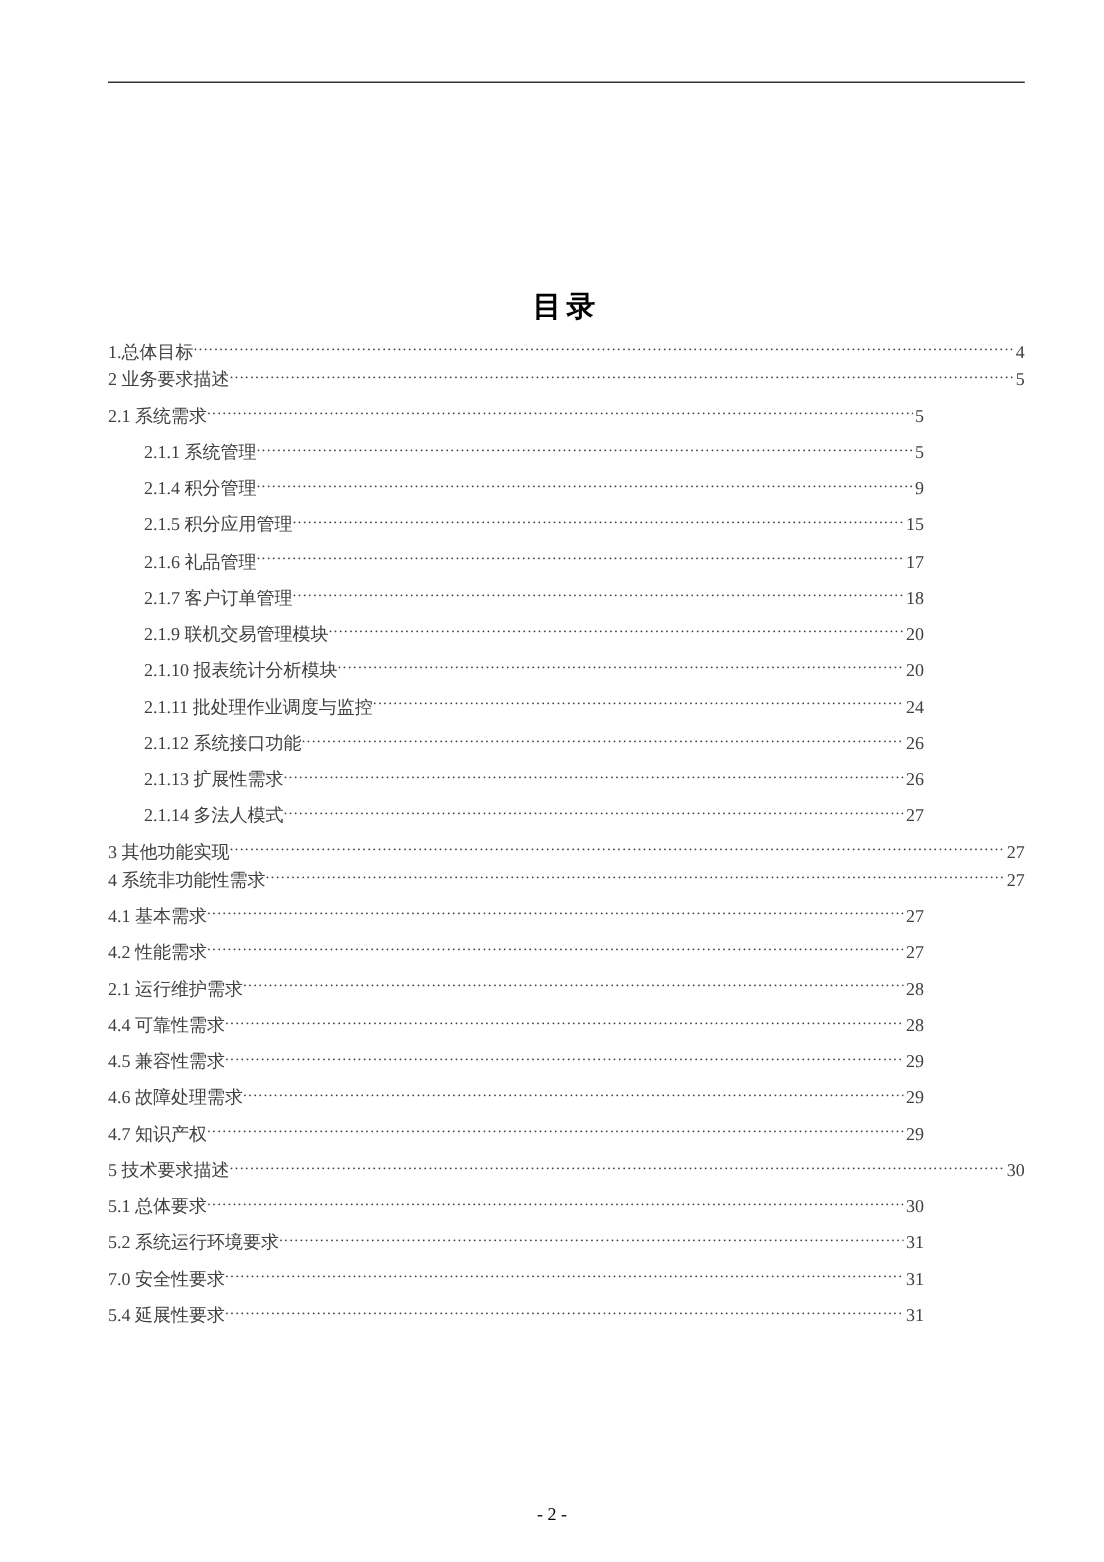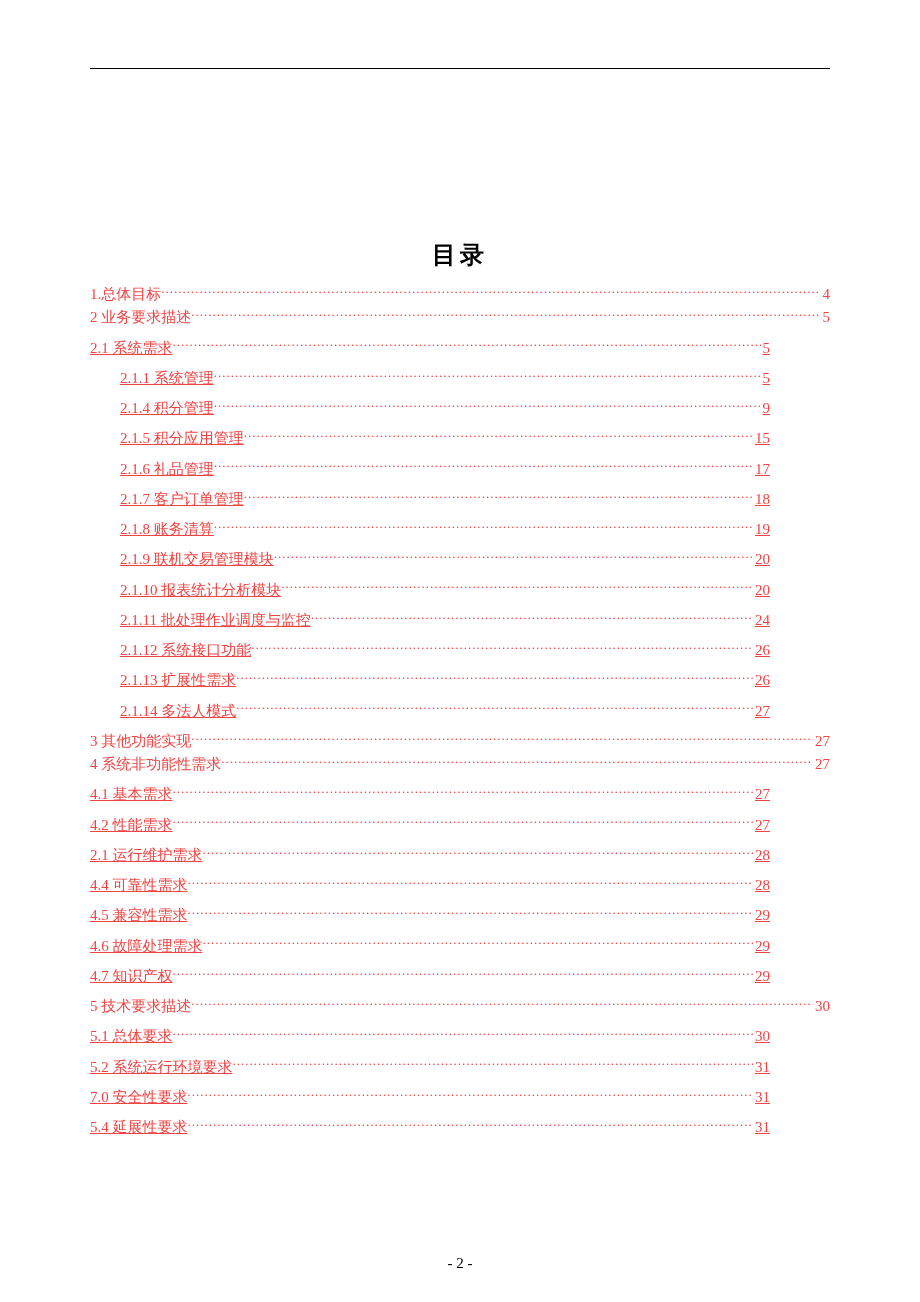--- a/index.html
+++ b/index.html
@@ -8,38 +8,38 @@
       box-sizing: border-box;
     }
     body {
       background: #fff;
       font-family: "SimSun", "宋体", serif;
       width: 920px;
       height: 1302px;
       position: relative;
     }
     .page {
-      padding: 68px 90px 0 90px;
+      padding: 68px 66px 0 90px;
       position: relative;
       height: 100%;
     }
     .header-line {
       border-top: 1.5px solid #000;
       margin-bottom: 170px;
     }
     .toc-title {
       text-align: center;
       font-size: 24px;
       font-weight: bold;
       margin-bottom: 12px;
       letter-spacing: 4px;
     }
     .toc {
       font-size: 15px;
-      color: #ef4444;
+      color: #404040;
       line-height: 1.55;
     }
     .toc-entry {
       display: flex;
       align-items: baseline;
       white-space: nowrap;
       overflow: hidden;
     }
     .toc-entry .label {
       flex-shrink: 0;
@@ -59,21 +59,21 @@
       font-size: 13px;
     }
     .toc-entry .page-num {
       flex-shrink: 0;
       padding-left: 2px;
     }
     .indent-0 { padding-left: 0; }
     .indent-1 { padding-left: 0; }
     .indent-2 { padding-left: 30px; }
     .wide { width: 100%; }
-    .narrow { width: 680px; text-decoration: underline; }
+    .narrow { width: 680px; }
     .spaced { margin-top: 7px; margin-bottom: 7px; }
     .tight { margin-top: 0; margin-bottom: 0; }
     .page-number {
       position: absolute;
       bottom: 30px;
       left: 0;
       width: 100%;
       text-align: center;
       font-size: 15px;
     }
@@ -119,25 +119,20 @@
         <span class="label">2.1.6 礼品管理</span>
         <span class="dots"></span>
         <span class="page-num">17</span>
       </div>
       <div class="toc-entry indent-2 narrow spaced">
         <span class="label">2.1.7 客户订单管理</span>
         <span class="dots"></span>
         <span class="page-num">18</span>
       </div>
       <div class="toc-entry indent-2 narrow spaced">
-        <span class="label">2.1.8 账务清算</span>
-        <span class="dots"></span>
-        <span class="page-num">19</span>
-      </div>
-      <div class="toc-entry indent-2 narrow spaced">
         <span class="label">2.1.9 联机交易管理模块</span>
         <span class="dots"></span>
         <span class="page-num">20</span>
       </div>
       <div class="toc-entry indent-2 narrow spaced">
         <span class="label">2.1.10 报表统计分析模块</span>
         <span class="dots"></span>
         <span class="page-num">20</span>
       </div>
       <div class="toc-entry indent-2 narrow spaced">

